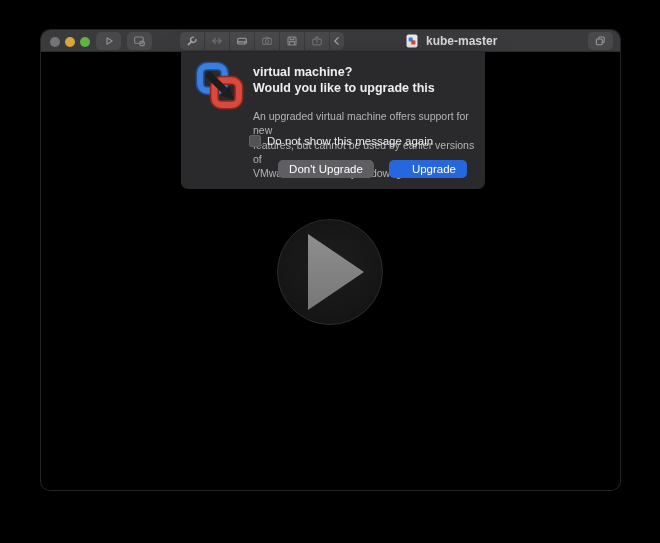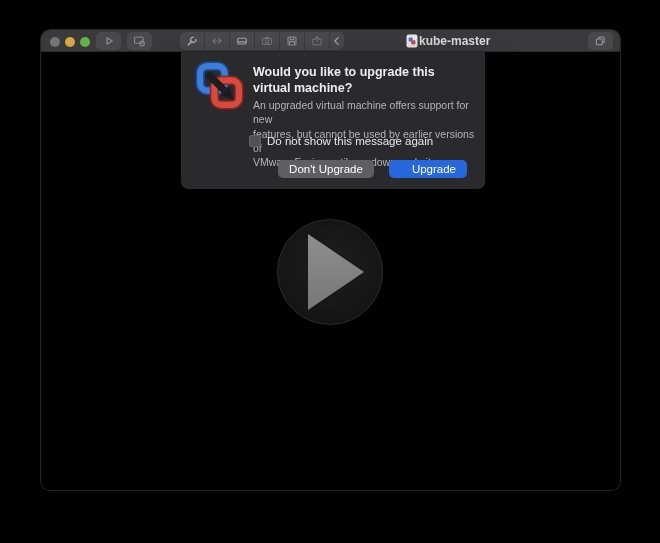--- a/index.html
+++ b/index.html
@@ -37,42 +37,42 @@
   }
   .seg{
     width:24px;height:18px;display:flex;align-items:center;justify-content:center;
     border-right:1px solid #3b3b3d;color:#a2a2a4;
   }
   .seg.dim{color:#737376;}
   .seg.mid{color:#8e8e90;}
   .seg.chev{width:14px;border-right:none;}
   .title-group{
     position:absolute;left:365px;top:3px;height:16px;display:flex;
-    align-items:center;gap:1px;
+    align-items:center;gap:8px;
   }
   .win-title{font-size:12px;font-weight:600;color:#dadadb;white-space:nowrap;}
   
   .vm-screen{position:absolute;left:0;top:22px;width:100%;height:438px;
     background:#000;border-radius:0 0 9px 9px;}
   .play-circle{
     position:absolute;left:236px;top:167px;width:106px;height:106px;border-radius:50%;
     background:radial-gradient(circle at 50% 42%,#1d1d1d 0%,#161616 62%,#101010 100%);
     border:1px solid #2d2d2d;box-sizing:border-box;
   }
   .play-circle svg{position:absolute;left:0;top:0;}
   
   .sheet{
     position:absolute;left:140px;top:22px;width:304px;height:137px;
     background:#2a2a2c;border-radius:0 0 7px 7px;
     box-shadow:0 14px 30px rgba(0,0,0,.65);
   }
   .fusion-icon{position:absolute;left:14px;top:9px;width:49px;height:49px;}
   .sheet-text{position:absolute;left:72px;top:12px;width:222px;}
   .sheet-title div{font-size:12.5px;line-height:16px;font-weight:bold;color:#ededee;}
-  .sheet-body{margin-top:2px;}
+  .sheet-body{margin-top:13px;}
   .sheet-body div{font-size:10.5px;line-height:14.3px;color:#b4b4b6;}
   .chk-row{
     position:absolute;left:68px;top:83px;display:flex;align-items:center;gap:6px;
     cursor:default;
   }
   .chk-box{width:12px;height:12px;border-radius:3px;background:#525256;
     box-shadow:inset 0 0 0 1px #616165;}
   .chk-label{font-size:11.5px;color:#e9e9ea;}
   .btn-row{position:absolute;top:108px;right:18px;display:flex;gap:15px;margin-left:16px;}
   .btn{
@@ -202,22 +202,22 @@
       <rect x="5" y="5" width="24" height="24" rx="7" fill="none" stroke="#1f4a87" stroke-width="9"></rect>
       <rect x="5" y="5" width="24" height="24" rx="7" fill="none" stroke="#3b7ede" stroke-width="6"></rect>
       <rect x="19" y="19" width="24" height="24" rx="7" fill="none" stroke="#8c271f" stroke-width="9"></rect>
       <rect x="19" y="19" width="24" height="24" rx="7" fill="none" stroke="#d84a3d" stroke-width="6"></rect>
       <path d="M12 12 L29 29" stroke="#1d1d20" stroke-width="7"></path>
       <path d="M38 38 L24.5 33.5 L33.5 24.5 Z" fill="#1d1d20"></path>
     </svg>
 
     <div class="sheet-text">
       <div class="sheet-title">
+        <div>virtual machine?</div>
         <div>Would you like to upgrade this</div>
-        <div>virtual machine?</div>
       </div>
       <div class="sheet-body">
         <div>An upgraded virtual machine offers support for new</div>
         <div>features, but cannot be used by earlier versions of</div>
         <div>VMware Fusion until you downgrade it.</div>
       </div>
     </div>
 
     <div class="chk-row">
       <div class="chk-box"></div>

